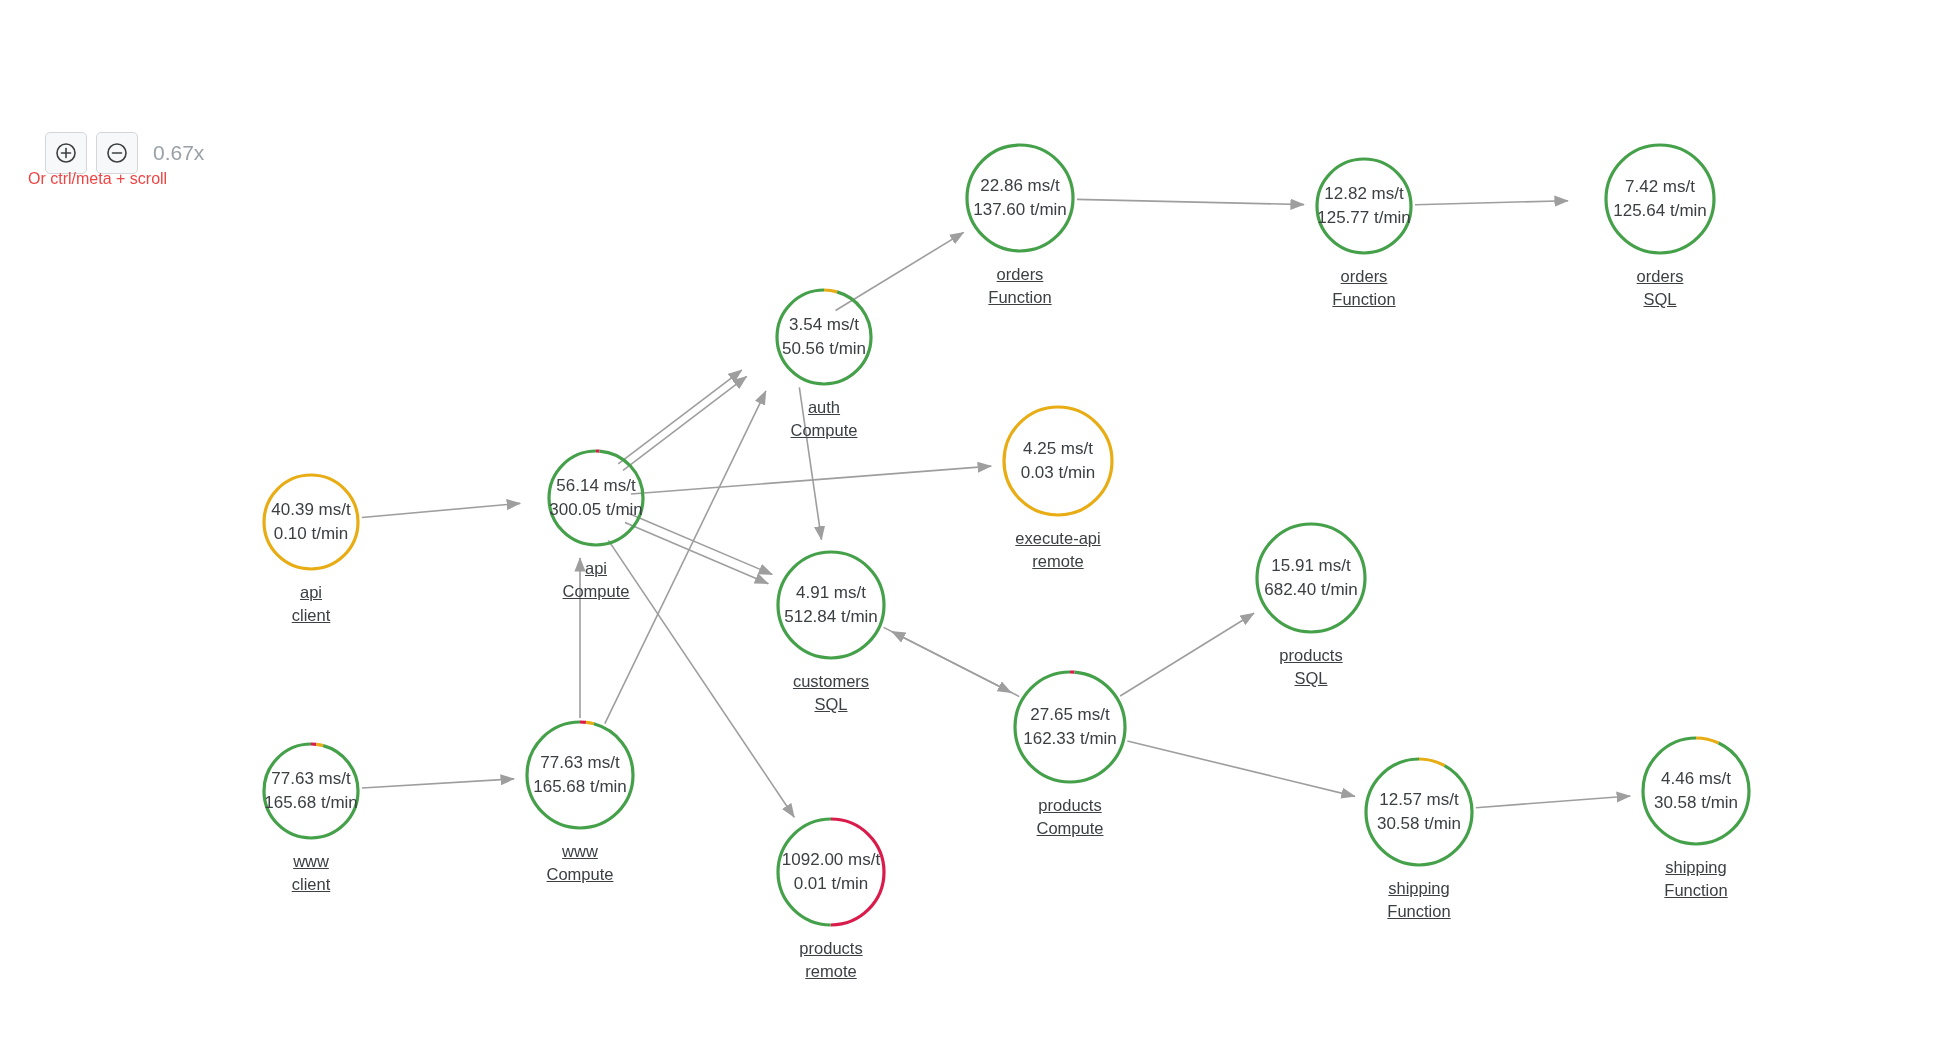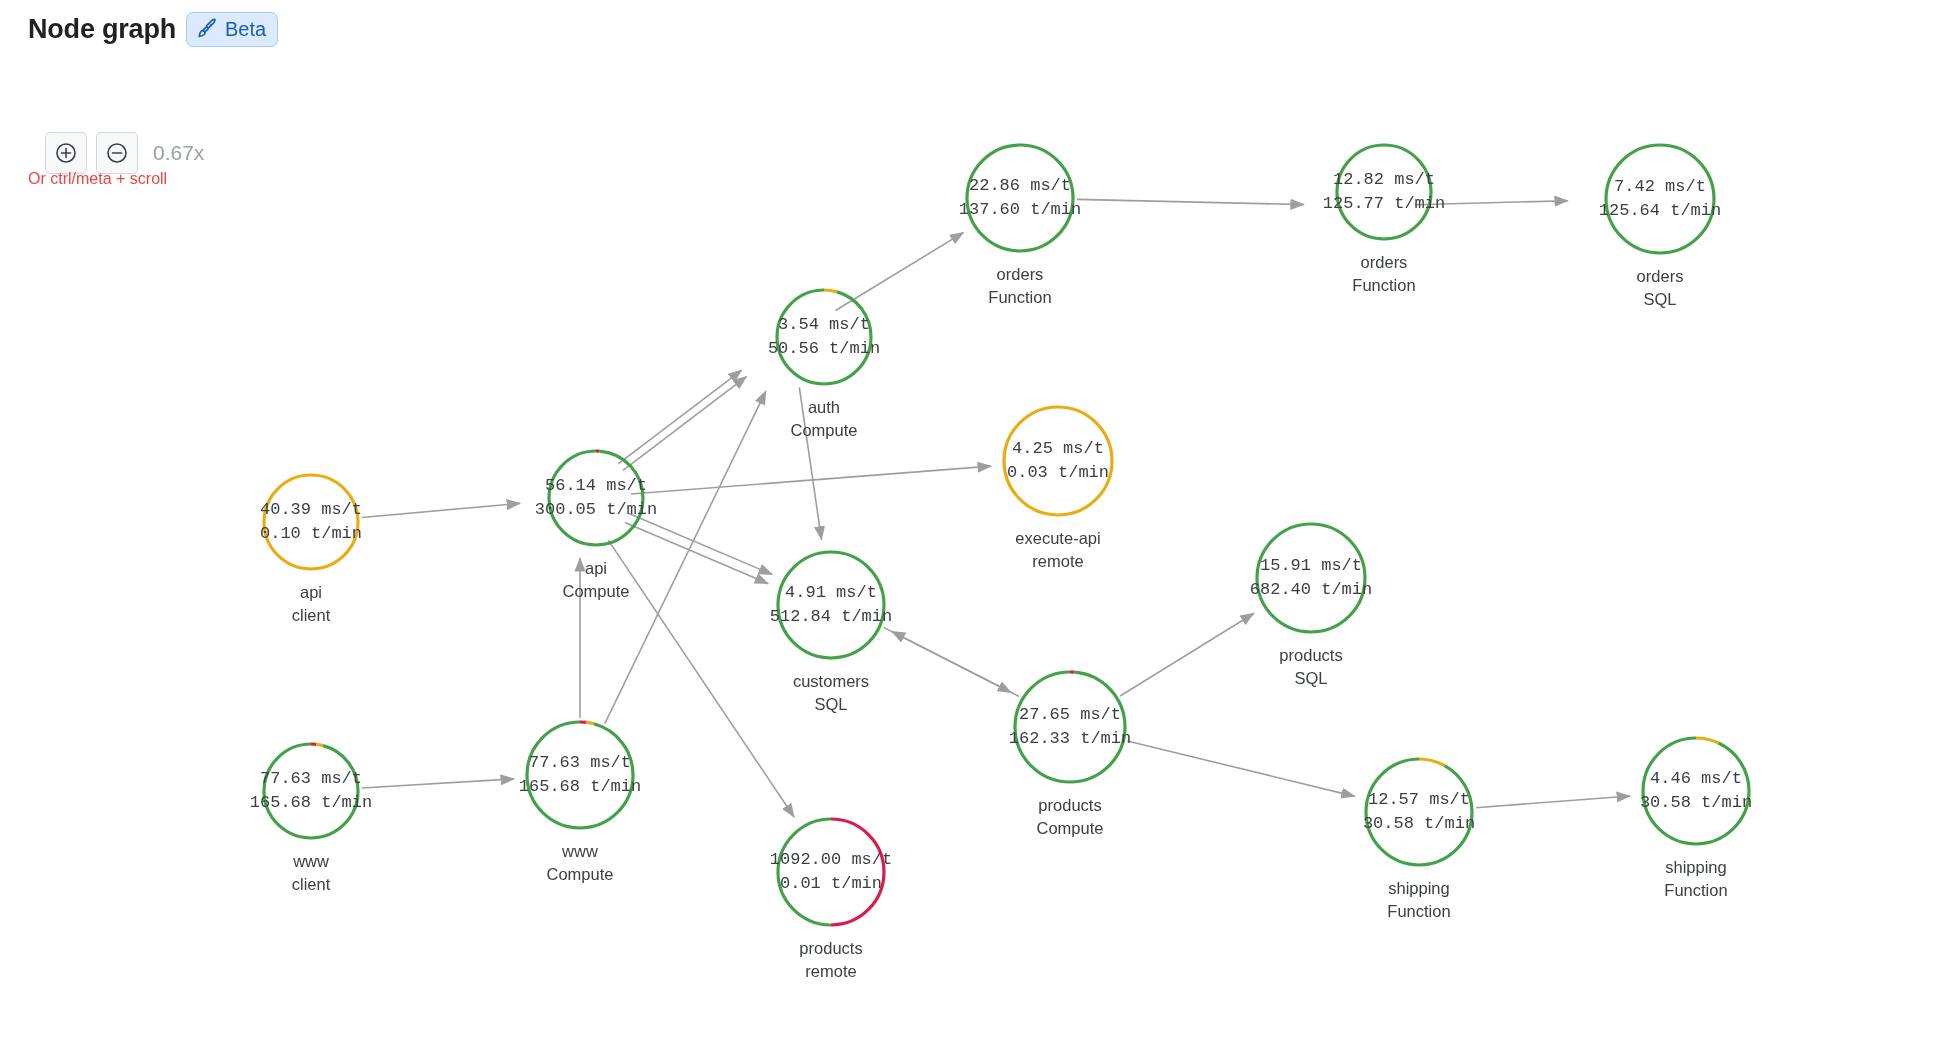--- a/index.html
+++ b/index.html
@@ -120,60 +120,46 @@
     display: block;
   }
   .node-metrics {
     position: absolute;
     left: 50%;
     top: 50%;
     transform: translate(-50%, -50%);
     text-align: center;
     white-space: nowrap;
     pointer-events: none;
-    font-family: Liberation Mono, monospace;
   }
   .metric-line {
     font-size: 17px;
     color: #3c4043;
     line-height: 1.42;
   }
   .node-label {
     position: absolute;
     left: 50%;
     transform: translateX(-50%);
     text-align: center;
     white-space: nowrap;
     pointer-events: none;
   }
   .label-line {
     font-size: 16.5px;
     color: #3c4043;
     line-height: 1.38;
+    text-decoration: underline;
   }
 </style>
 </head>
 <body>
 
 <div id="app">
 
-  <div class="header">
-    <div class="page-title">Node graph</div>
-    <div class="beta-badge">
-      <span>
-        <svg width="22" height="22" viewBox="0 0 24 24" fill="none" stroke="#1a5fb4" stroke-width="1.8" stroke-linecap="round" stroke-linejoin="round">
-          <path d="M5.5 14.5c-1.6 1.6-2 5.5-2 5.5s3.9-.4 5.5-2c.9-.9.9-2.4 0-3.4-1-1-2.5-1-3.5-.1z"></path>
-          <path d="M14 10.5L19.5 5c1.5-1.5 1.2-3.4 1.2-3.4s-2-.3-3.5 1.2l-5.5 5.5"></path>
-          <path d="M9.5 15.5l-2-2 4-4 2 2-4 4z"></path>
-          <circle cx="16" cy="8" r="1.2" fill="#1a5fb4" stroke="none"></circle>
-        </svg>
-      </span>
-      <span>Beta</span>
-    </div>
-  </div>
 
   <div class="zoom-controls">
     <div class="zoom-btn">
       <span>
         <svg width="24" height="24" viewBox="0 0 24 24" fill="none" stroke="#3c4043" stroke-width="1.6" stroke-linecap="round">
           <circle cx="12" cy="12" r="9"></circle>
           <line x1="12" y1="7.5" x2="12" y2="16.5"></line>
           <line x1="7.5" y1="12" x2="16.5" y2="12"></line>
         </svg>
       </span>
@@ -267,21 +253,21 @@
           </svg>
           <div class="node-metrics">
             <div class="metric-line">22.86 ms/t</div>
             <div class="metric-line">137.60 t/min</div>
           </div>
           <div class="node-label" style="top: 122px;">
             <div class="label-line">orders</div>
             <div class="label-line">Function</div>
           </div>
         </div>
-        <div class="node" style="left: 1364px; top: 192px; margin-left: 20px;">
+        <div class="node" style="left: 1364px; top: 206px;">
           <svg width="102" height="102" class="node-ring">
             <circle cx="51" cy="51" r="47" fill="none" stroke="#45a04a" stroke-width="3.2" stroke-dasharray="295.3097094374406 0" stroke-dashoffset="0" transform="rotate(-90 51 51)"></circle>
           </svg>
           <div class="node-metrics">
             <div class="metric-line">12.82 ms/t</div>
             <div class="metric-line">125.77 t/min</div>
           </div>
           <div class="node-label" style="top: 110px;">
             <div class="label-line">orders</div>
             <div class="label-line">Function</div>

